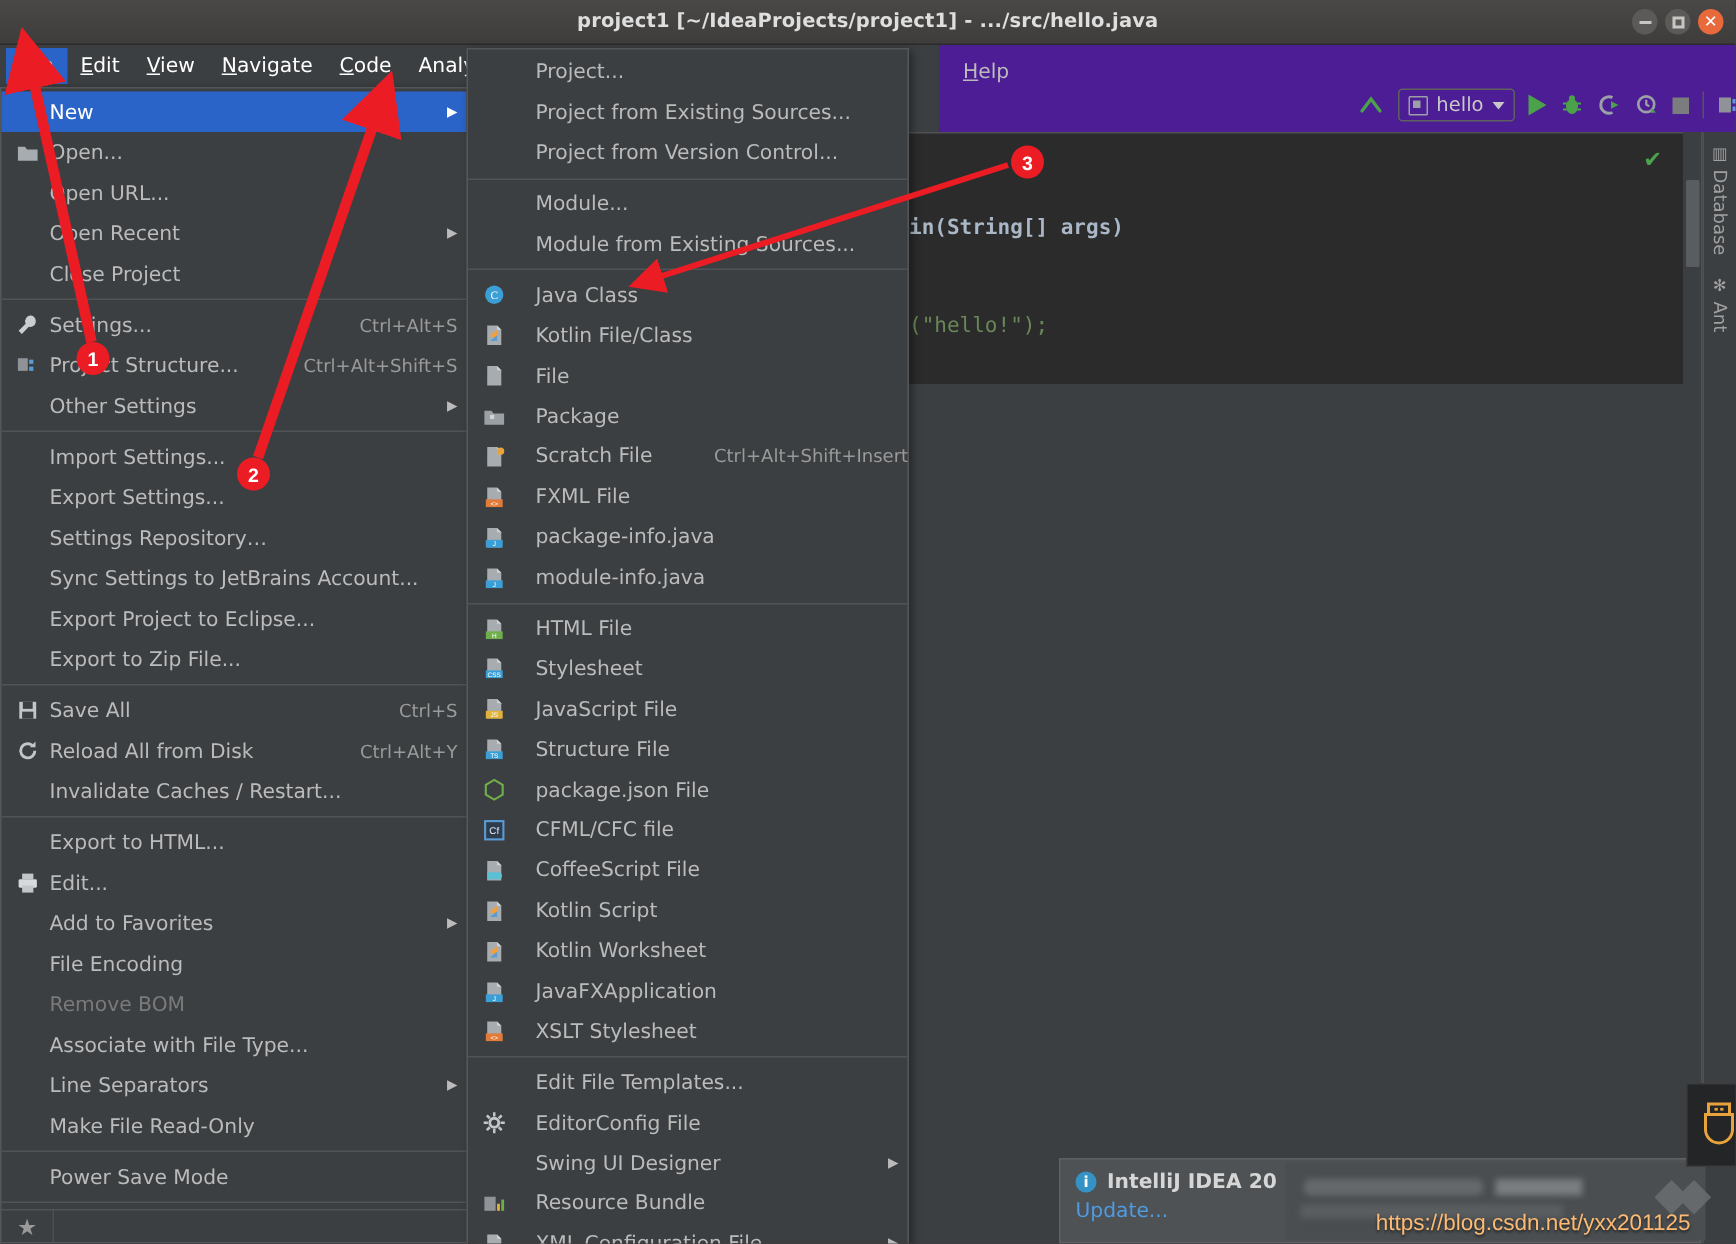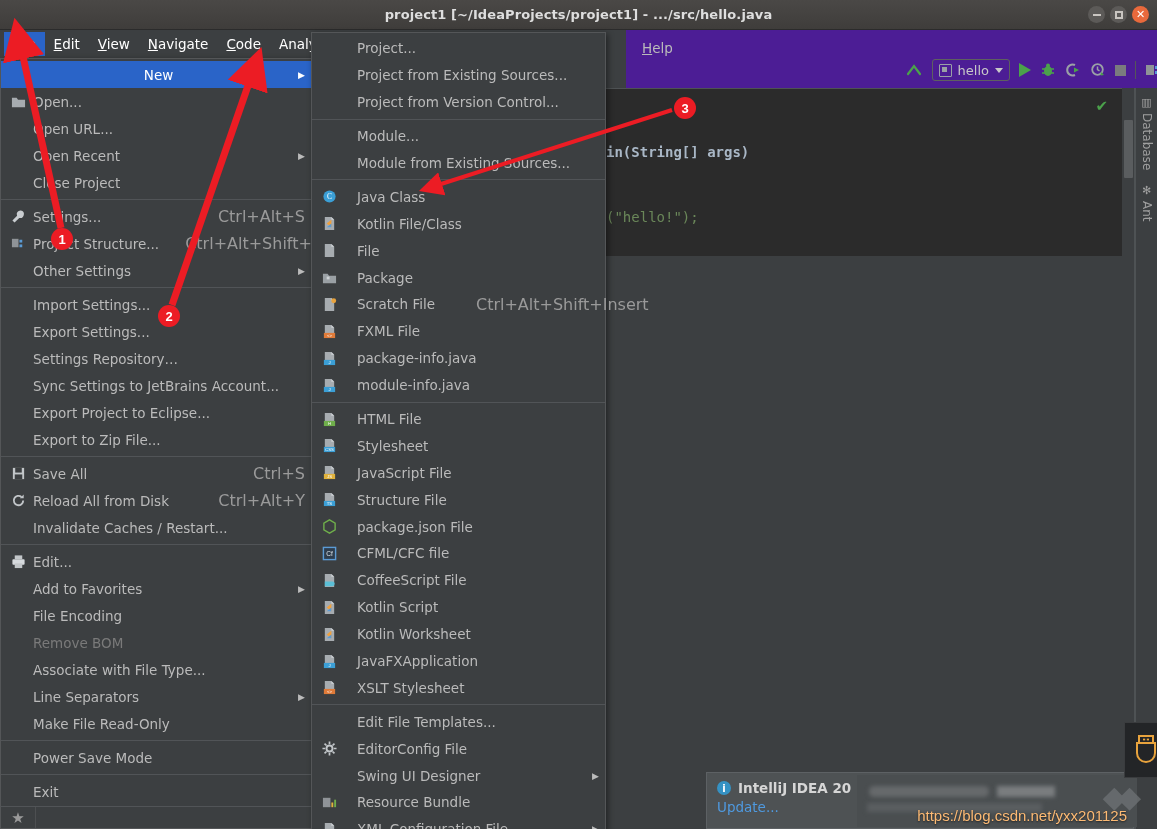--- a/index.html
+++ b/index.html
@@ -47,25 +47,25 @@
   
   .menu{
     position:absolute; background:#3c3f41; border:1px solid #545658;
     box-shadow:2px 2px 6px rgba(0,0,0,.45);
     padding:2px 0;
   }
   .mi{
     display:flex; align-items:center; height:27px; padding:0 6px 0 6px;
     color:#bbbbbb; font-size:13.5px; white-space:nowrap; position:relative;
   }
-  .mi.sel{ background:#2a64c8; color:#ffffff;text-align:center; }
+  .mi.sel{ background:#2a64c8; color:#ffffff; }
   .mi.disabled{ color:#7a7a7a; }
   .mi .ico{ width:22px; min-width:22px; height:16px; display:flex; align-items:center; justify-content:center; margin-right:2px;}
   .mi .lbl{ flex:1; }
-  .mi .acc{ color:#9a9a9a; font-size:16px; margin-left:26px; }
+  .mi .acc{ color:#9a9a9a; font-size:12px; margin-left:26px; }
   .mi .arrow{ margin-left:14px; color:#bbbbbb; font-size:9px; }
   .mi.sel .arrow{ color:#fff; }
   .sep{ height:1px; background:#515457; margin:3px 0; }
 
   
   #filemenu{ left:0; top:58px; width:312px; }
   #filemenu .mi{ height:27px; }
   #filemenu .mi .lbl{ padding-left:2px; }
 
   
@@ -386,20 +386,24 @@
       </span>
       <span class="lbl">Reload All from Disk</span>
       <span class="acc">Ctrl+Alt+Y</span>
     </div>
     <div class="mi">
       <span class="ico"></span>
       <span class="lbl">Invalidate Caches / Restart...</span>
     </div>
     <div class="sep"></div>
     <div class="mi">
+      <span class="ico"></span>
+      <span class="lbl">Export to HTML...</span>
+    </div>
+    <div class="mi">
       <span class="ico">
         <svg width="15" height="15" viewBox="0 0 16 16">
           <rect x="4" y="1.5" width="8" height="4" fill="#c2c6c9"></rect>
           <rect x="1.5" y="5.5" width="13" height="6" rx="1" fill="#d6dadd"></rect>
           <rect x="4" y="10" width="8" height="5" fill="#c2c6c9"></rect>
         </svg>
       </span>
       <span class="lbl">Edit...</span>
     </div>
     <div class="mi">

